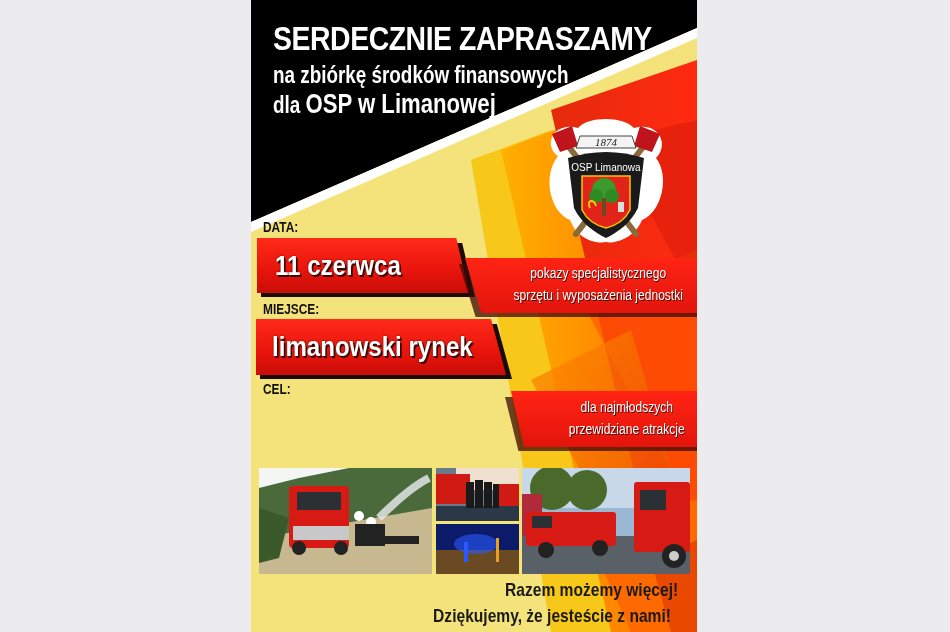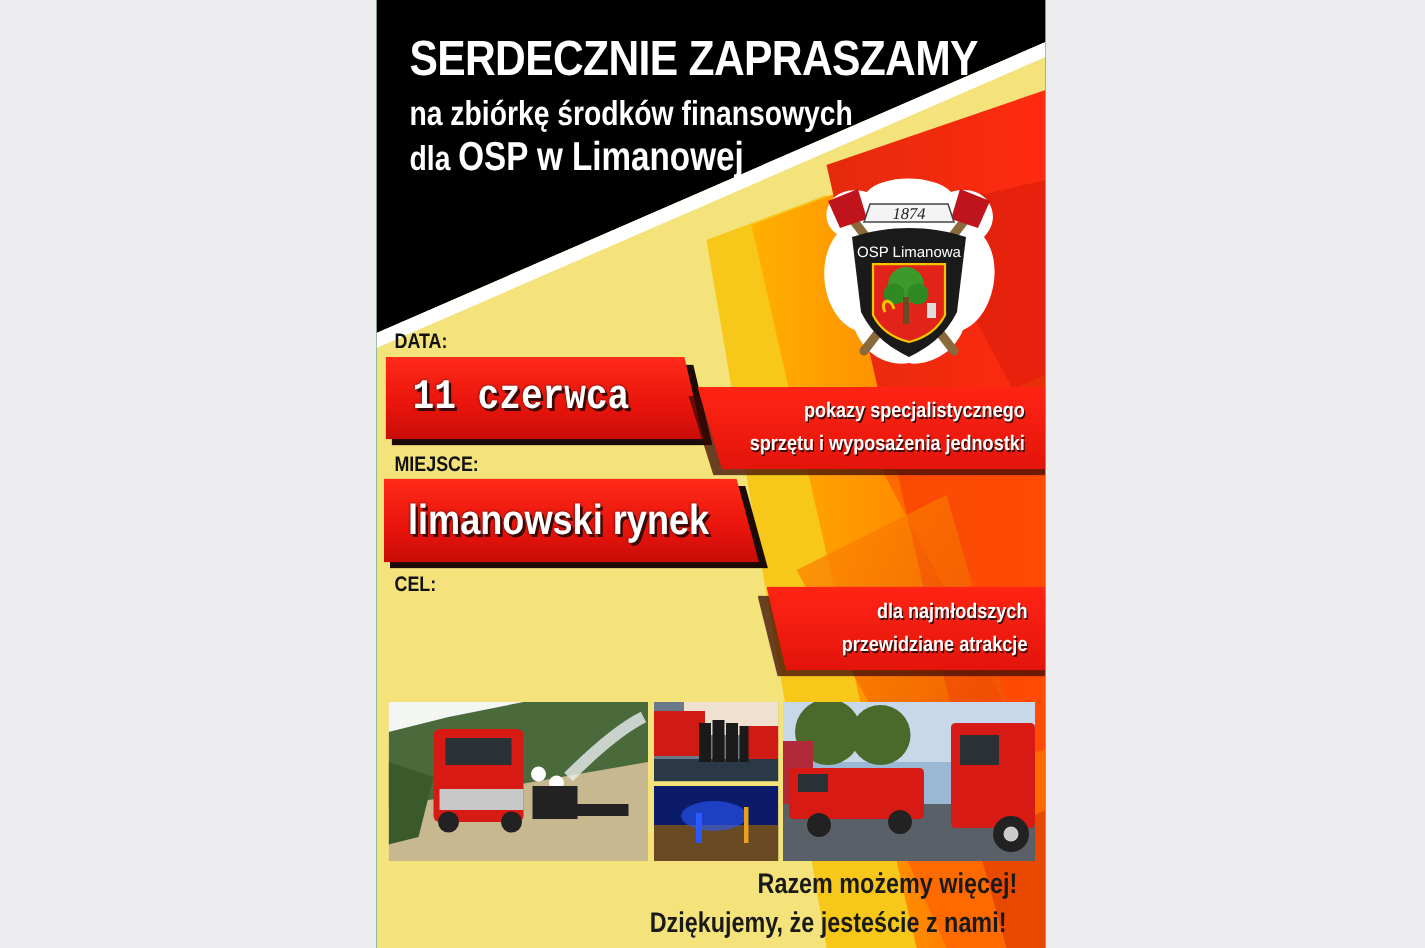--- a/index.html
+++ b/index.html
@@ -13,21 +13,21 @@
   .subline.l2 { top:89px; }
   .subline .big { font-size:27px; }
   .label { position:absolute; left:12px; font-size:14px; font-weight:bold; color:#111; transform:scaleX(0.85); transform-origin:left top; z-index:6; }
   .banner { position:absolute; z-index:6; }
   .banner .bar { position:absolute; inset:0; background:linear-gradient(180deg,#ff2a18 0%,#e8140c 60%,#c80d08 100%); clip-path:polygon(0 0, 94% 0, 100% 100%, 0 100%); }
   .banner .shadow { position:absolute; left:4px; top:5px; right:-6px; bottom:-4px; background:#1a0b06; clip-path:polygon(0 0, 94% 0, 100% 100%, 0 100%); }
   .banner .txt { position:absolute; color:#fff; font-weight:bold; white-space:nowrap; text-shadow:2px 2px 0 #3a0a06, 0 0 2px #3a0a06; transform:scaleX(0.86); transform-origin:left top; }
   .info { position:absolute; z-index:6; }
   .info .bar { position:absolute; inset:0; background:linear-gradient(180deg,#ff2414 0%,#e3140b 100%); clip-path:polygon(0 0, 100% 0, 100% 100%, 7% 100%); }
   .info .shadow { position:absolute; left:-6px; top:6px; right:0; bottom:-4px; background:rgba(60,10,5,0.75); clip-path:polygon(0 0, 100% 0, 100% 100%, 7% 100%); }
-  .info .txt { position:absolute; right:14px; color:#fff; font-weight:bold; font-size:14px; text-align:right; line-height:22px; text-shadow:1px 1px 0 #3a0a06; white-space:nowrap; }
+  .info .txt { position:absolute; right:14px; color:#fff; font-weight:normal; font-size:14px; text-align:center; line-height:22px; text-shadow:1px 1px 0 #3a0a06; white-space:nowrap; }
   .photo { position:absolute; z-index:6; overflow:hidden; border:0; }
   .footer { position:absolute; left:0; width:100%; text-align:right; color:#1a1a1a; font-weight:bold; font-size:19px; z-index:6; line-height:26px; }
   .footer span { display:inline-block; transform:scaleX(0.82); }
   .logo { position:absolute; left:287px; top:116px; width:136px; height:128px; z-index:6; }
 </style>
 </head>
 <body>
 
 <div class="poster">
 
@@ -92,21 +92,21 @@
       <circle cx="66" cy="74" r="12" fill="#3c9a2a"></circle>
       <circle cx="58" cy="80" r="7" fill="#2f8a24"></circle>
       <circle cx="74" cy="80" r="7" fill="#2f8a24"></circle>
       <rect x="64" y="82" width="4" height="18" fill="#6a4a22"></rect>
       <path d="M52,92 C48,84 56,82 58,90" stroke="#f7c400" stroke-width="2" fill="none"></path>
       <rect x="80" y="86" width="6" height="10" fill="#ddd"></rect>
     </svg>
   </div>
 
   <div class="label" style="top:219px;">DATA:</div>
-  <div class="banner" style="left:6px; top:238px; width:212px; height:55px;font-family:Liberation Mono, monospace;">
+  <div class="banner" style="left:6px; top:238px; width:212px; height:55px;">
     <div class="shadow"></div>
     <div class="bar"></div>
     <div class="txt" style="left:18px; top:12px; font-size:28px;">11 czerwca</div>
   </div>
 
   <div class="label" style="top:301px;">MIEJSCE:</div>
   <div class="banner" style="left:5px; top:319px; width:250px; height:56px;">
     <div class="shadow"></div>
     <div class="bar"></div>
     <div class="txt" style="left:16px; top:12px; font-size:28px;">limanowski rynek</div>

